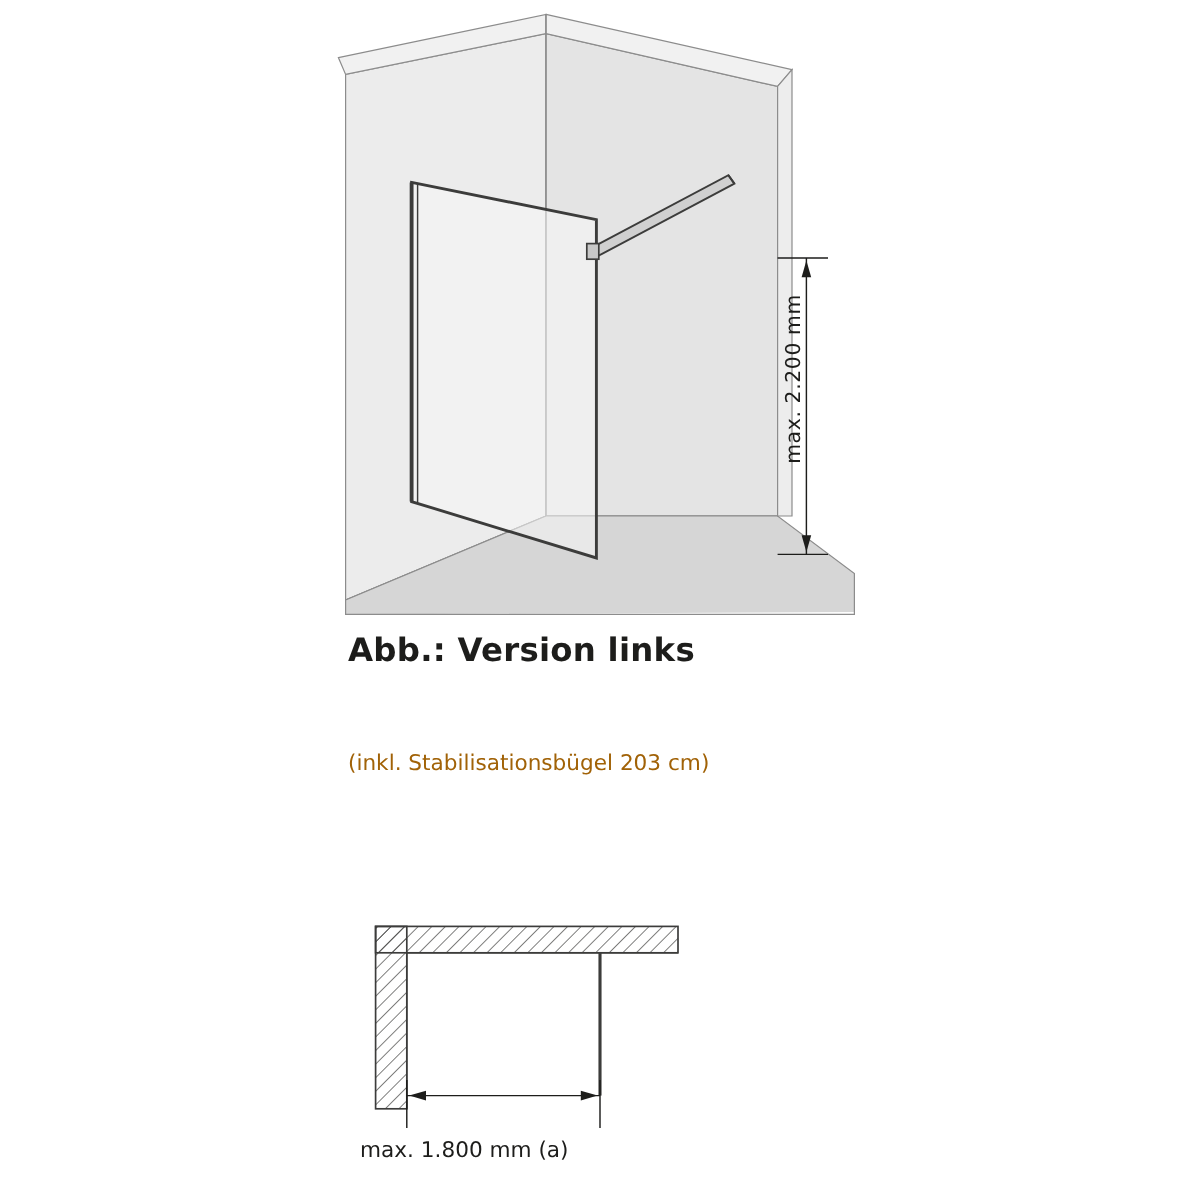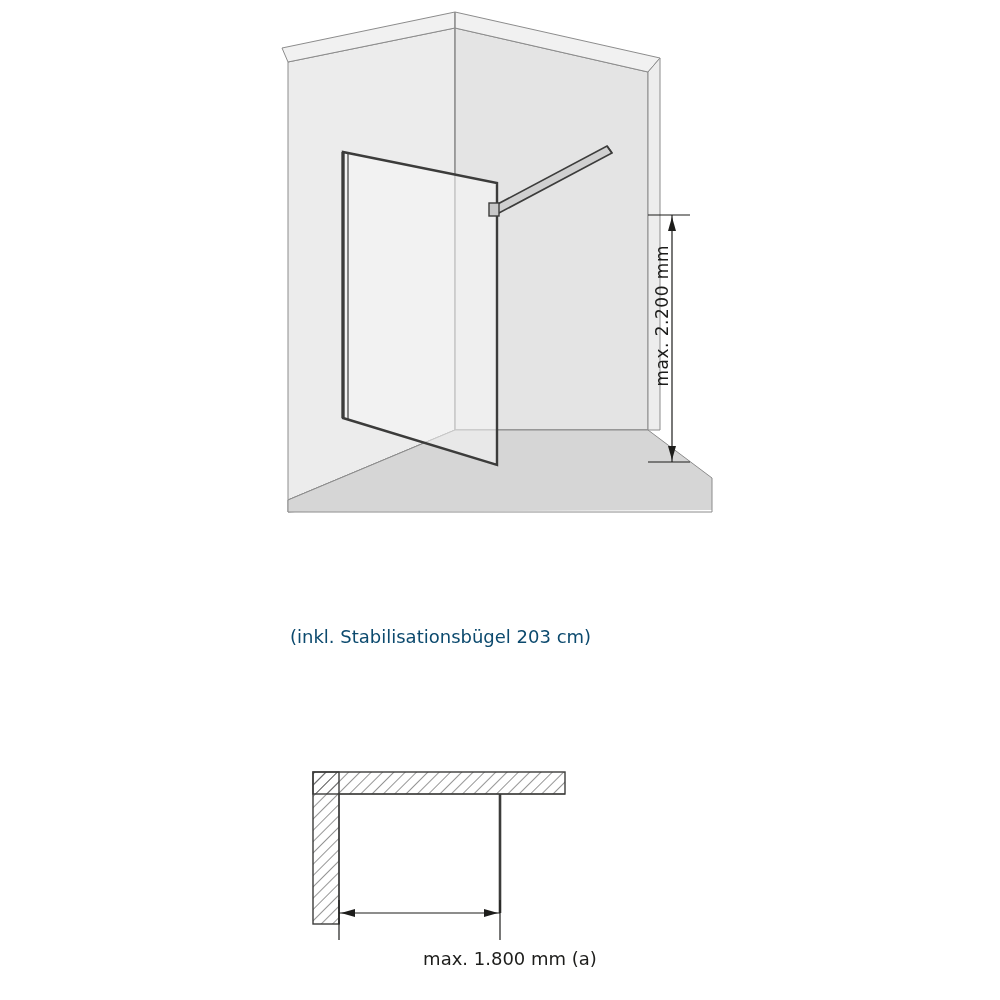--- a/index.html
+++ b/index.html
@@ -48,32 +48,32 @@
   }
   .height-title {
     font-size: 26px;
     font-weight: 600;
     color: #1d1d1b;
     line-height: 1.15;
   }
   .height-sub {
     font-size: 18px;
     font-weight: 400;
-    color: #0c4a6e;
+    color: #a16207;
     margin-top: 4px;
     line-height: 1.2;
   }
   .width-label {
     position: absolute;
     left: 300px;
     top: 948px;
     width: 420px;
     font-size: 18px;
     color: #1d1d1b;
-    text-align: center;
+    text-align: left;
   }
   .vert-label {
     position: absolute;
     left: 652px;
     top: 245px;
     width: 30px;
     font-size: 17px;
     color: #1d1d1b;
     writing-mode: vertical-rl;
     transform: rotate(180deg);
@@ -133,20 +133,23 @@
       <line x1="648" y1="215" x2="690" y2="215" stroke="#1d1d1b" stroke-width="1.2"></line>
       <line x1="648" y1="462" x2="690" y2="462" stroke="#1d1d1b" stroke-width="1.2"></line>
       <line x1="672" y1="215" x2="672" y2="462" stroke="#1d1d1b" stroke-width="1.2"></line>
       <polygon points="672,217 668,231 676,231" fill="#1d1d1b"></polygon>
       <polygon points="672,460 668,446 676,446" fill="#1d1d1b"></polygon>
     </g>
   </svg>
 
   <div class="vert-label">max. 2.200 mm</div>
 
+  <div class="caption-block">
+    <div class="caption-main">Abb.: Version links</div>
+  </div>
 
   <div class="height-block">
     <div class="height-sub">(inkl. Stabilisationsbügel 203 cm)</div>
   </div>
 
   <svg class="svg-layer" viewBox="0 0 1000 1000">
 
     <g>
       <rect x="313" y="772" width="252" height="22" fill="url(#hatch)" stroke="#3c3c3b" stroke-width="1.4"></rect>
     </g>

